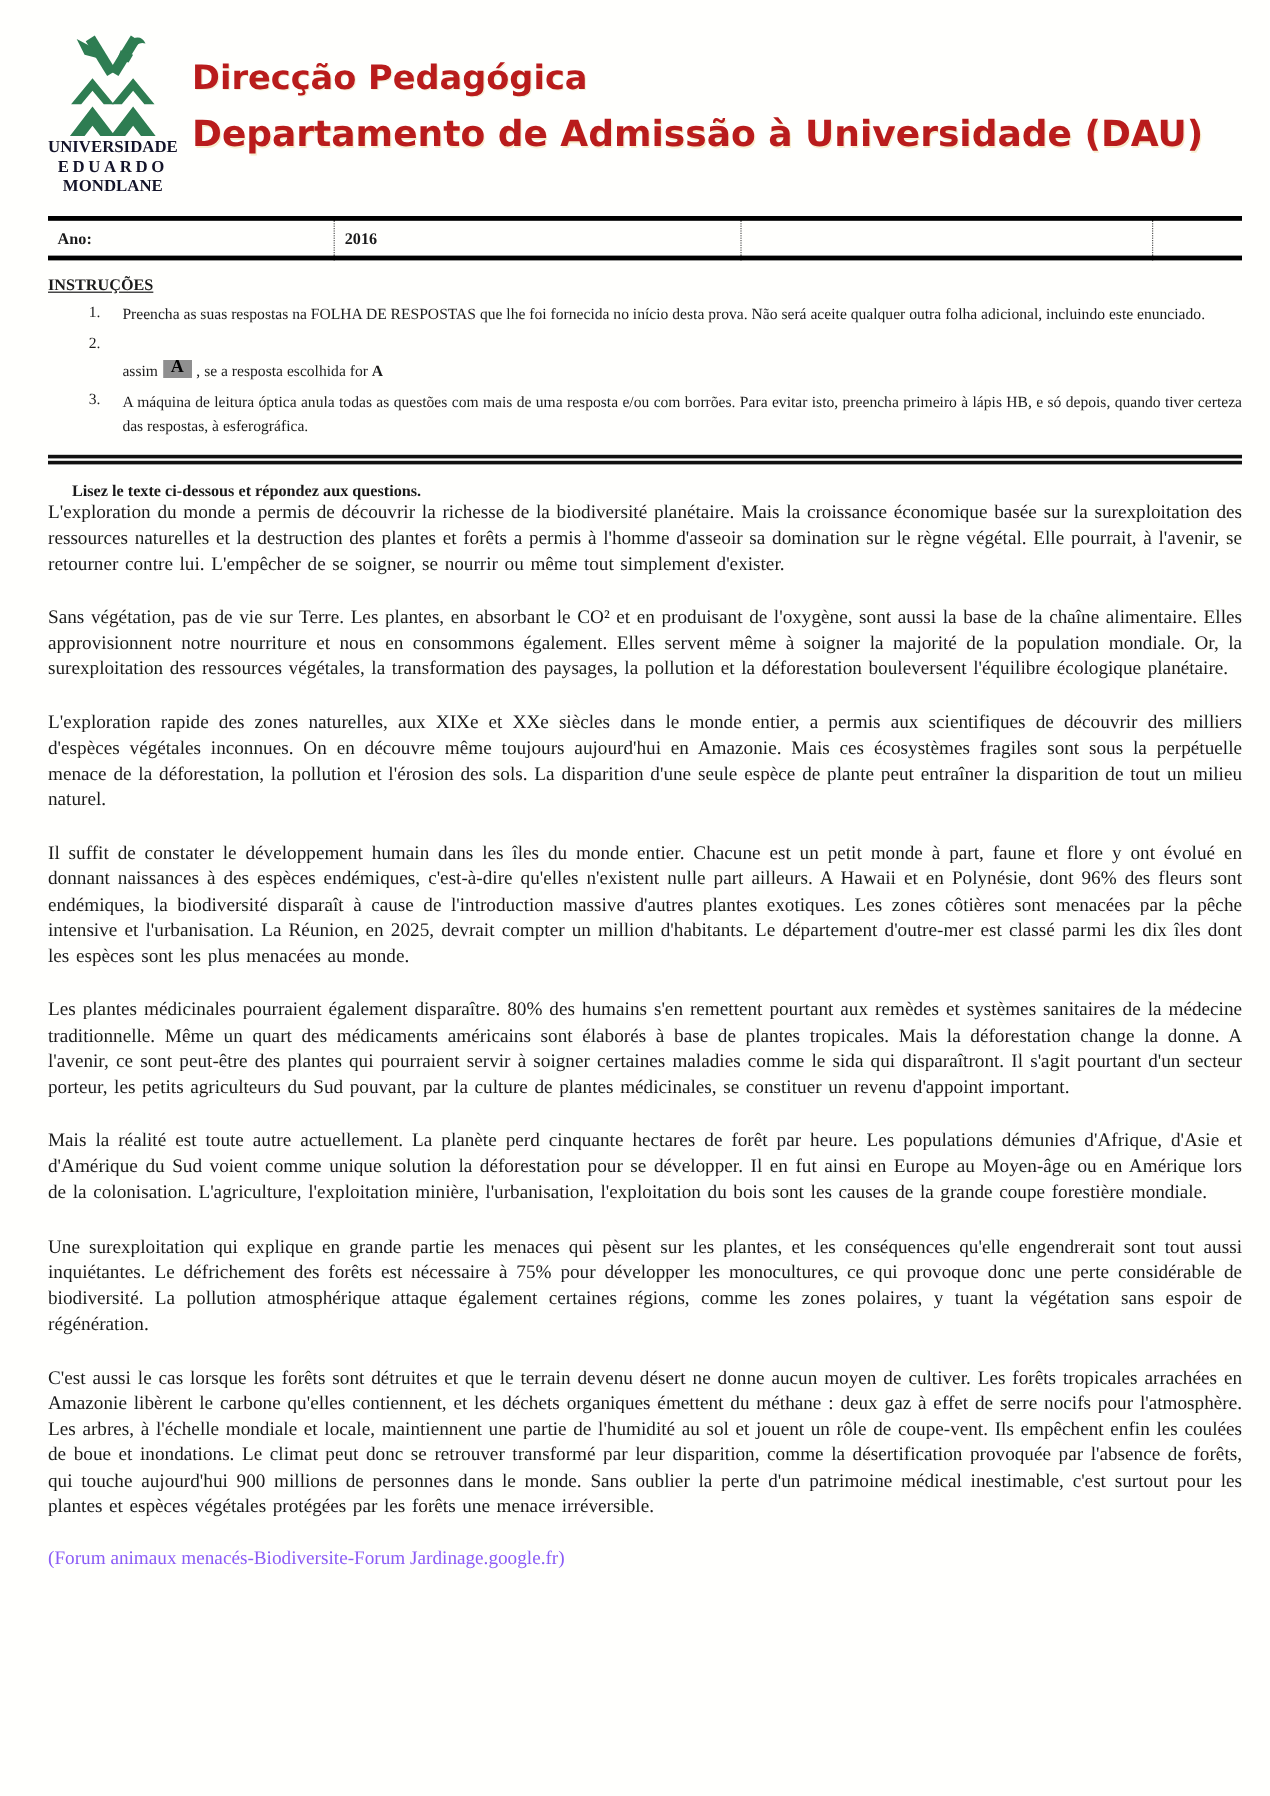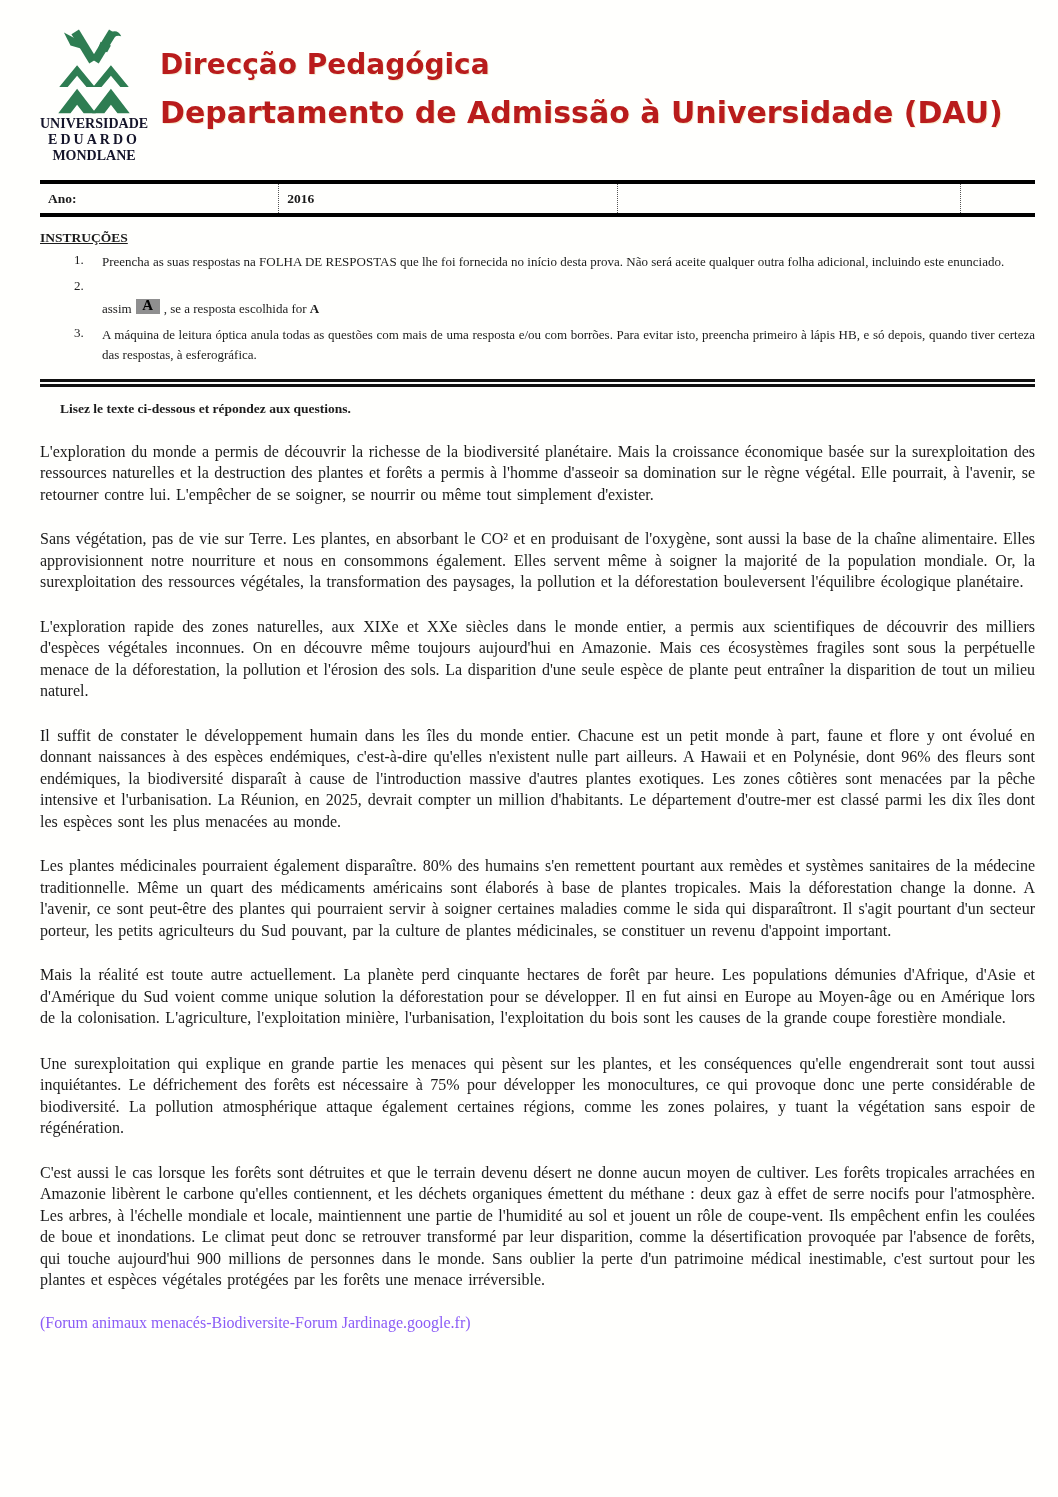--- a/index.html
+++ b/index.html
@@ -46,21 +46,21 @@
   }
   .ans-icon span{
     position:relative;top:-5px;font-weight:bold;font-size:15px;color:#000;
     font-family:"Liberation Serif",serif;
   }
   .bold{font-weight:bold;}
   
   .dsep{margin-top:14px;height:2px;border-top:3px solid #111;border-bottom:3px solid #111;}
   
   .prompt{font-weight:bold;font-size:13.5px;margin-top:14px;margin-left:20px;}
-  .reading{margin-top:24px;font-size:16px;}
+  .reading{font-size:16px;}
   .reading p{margin:0 0 23px;text-align:justify;line-height:21.5px;word-spacing:1.5px;}
   .reading p.gap{margin-top:24px;}
   .source{font-size:16px;margin-top:4px;}
   .source .link{color:#8b5cf6;}
 </style>
 </head>
 <body>
 
 <div class="page">
 

